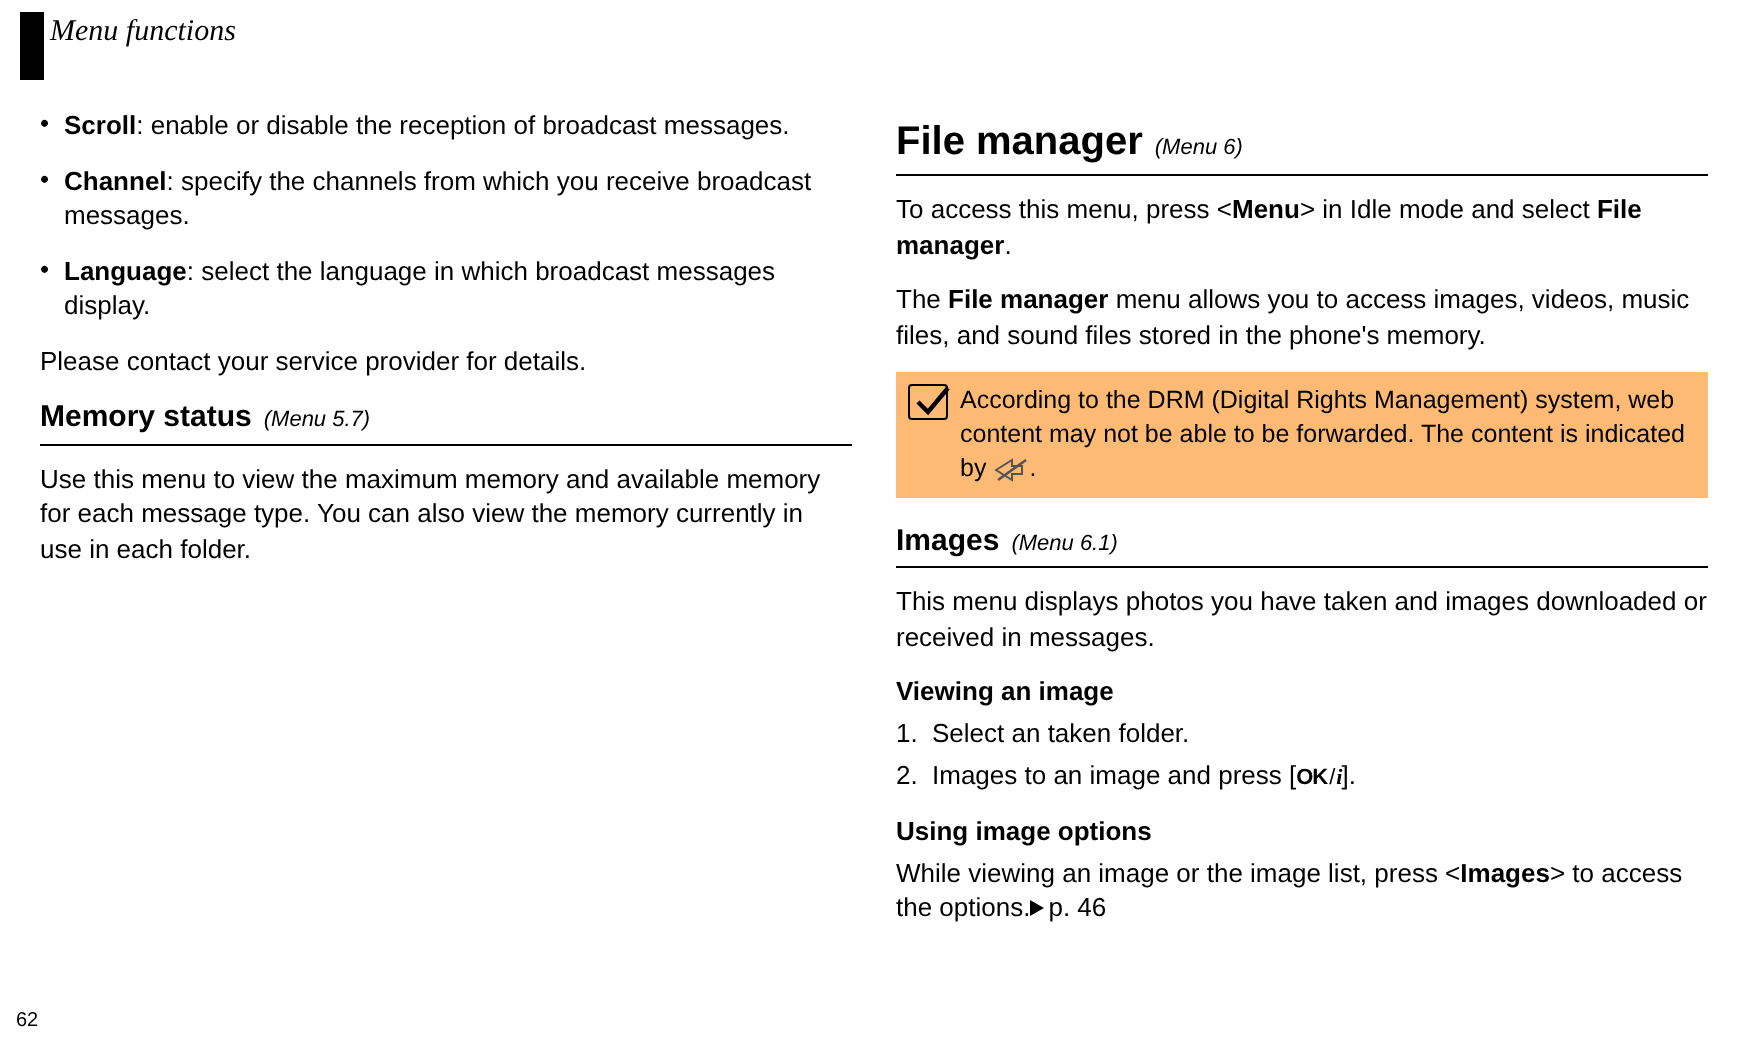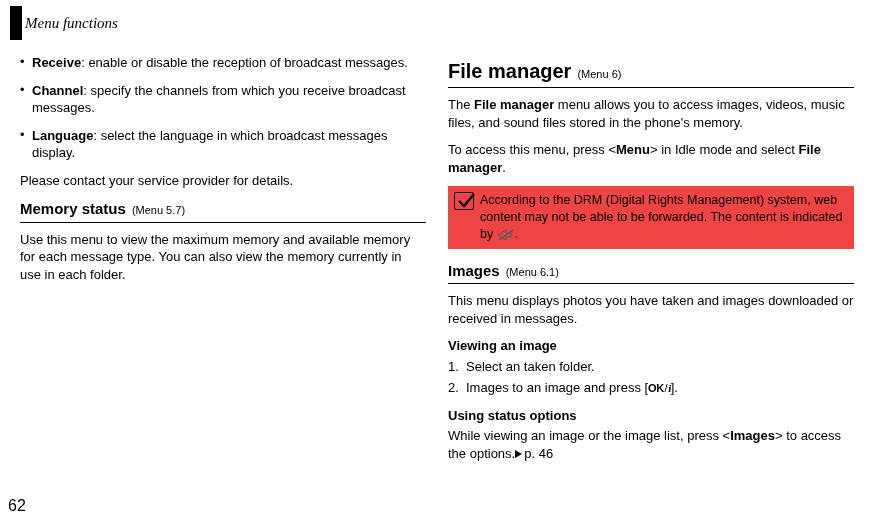--- a/index.html
+++ b/index.html
@@ -10,28 +10,28 @@
     font-family: Verdana, Geneva, sans-serif;
     font-size: 13px;
     color: #000;
     position: relative;
     line-height: 1.35;
   }
   .page-number {
     position: absolute;
     bottom: 8px;
     left: 8px;
-    font-size: 16px;
+    font-size: 10px;
   }
   .header {
     position: absolute;
     top: 6px;
     left: 10px;
     display: flex;
-    align-items: center;
+    align-items: flex-start;
   }
   .header-bar {
     width: 12px;
     height: 34px;
     background: #000;
     margin-right: 3px;
   }
   .header-title {
     font-style: italic;
     font-family: Georgia, 'Times New Roman', serif;
@@ -63,23 +63,23 @@
   .para { margin-bottom: 10px; }
   .section-head {
     display: flex;
     align-items: baseline;
     border-bottom: 1px solid #000;
     padding-bottom: 2px;
     margin-bottom: 8px;
     margin-top: 4px;
   }
   .section-head-big { font-size: 20px; font-weight: bold; margin-right: 6px; font-family: Verdana, sans-serif;}
-  .section-head-small { font-size: 11px; }
+  .section-head-small { font-size: 11px; font-style: italic; }
   .note-box {
-    background: #ef4444;
+    background: #fdba74;
     display: flex;
     padding: 6px 6px 6px 6px;
     margin-bottom: 12px;
   }
   .note-icon {
     width: 20px;
     height: 18px;
     border: 1.5px solid #000;
     border-radius: 2px;
     flex-shrink: 0;
@@ -129,21 +129,21 @@
   <div class="header-title">Menu functions</div>
 </div>
 
 <div class="cols">
 
   <div class="col">
     <ul>
       <li class="bullet-item">
         <span class="bullet-dot">•</span>
         <span class="bullet-body">
-          <span class="bold">Receive</span><span>: enable or disable the reception of broadcast messages.</span>
+          <span class="bold">Scroll</span><span>: enable or disable the reception of broadcast messages.</span>
         </span>
       </li>
       <li class="bullet-item">
         <span class="bullet-dot">•</span>
         <span class="bullet-body">
           <span class="bold">Channel</span><span>: specify the channels from which you receive broadcast messages.</span>
         </span>
       </li>
       <li class="bullet-item">
         <span class="bullet-dot">•</span>
@@ -163,25 +163,25 @@
   </div>
 
   <div class="col">
 
     <div class="section-head">
       <span class="section-head-big">File manager</span>
       <span class="section-head-small">(Menu 6)</span>
     </div>
 
     <p class="para">
+      <span>To access this menu, press &lt;</span><span class="bold">Menu</span><span>&gt; in Idle mode and select </span><span class="bold">File manager</span><span>.</span>
+    </p>
+
+    <p class="para">
       <span>The </span><span class="bold">File manager</span><span> menu allows you to access images, videos, music files, and sound files stored in the phone's memory.</span>
-    </p>
-
-    <p class="para">
-      <span>To access this menu, press &lt;</span><span class="bold">Menu</span><span>&gt; in Idle mode and select </span><span class="bold">File manager</span><span>.</span>
     </p>
 
     <div class="note-box">
       <div class="note-icon">
         <svg width="20" height="20" viewBox="0 0 20 20">
             <path d="M3 10 L8 15 L18 3" stroke="#000" stroke-width="2.2" fill="none"></path>
           </svg>
       </div>
       <div class="note-text">
         <span>According to the DRM (Digital Rights Management) system, web content may not be able to be forwarded. The content is indicated by </span><span class="drm-icon"><svg width="18" height="12" viewBox="0 0 18 12">
@@ -202,21 +202,21 @@
       <span class="n">1.</span>
       <span>Select an taken folder.</span>
     </div>
     <div class="num-item" style="margin-bottom:10px;">
       <span class="n">2.</span>
       <span>
         <span>Images to an image and press [</span><span class="ok-glyph">OK<span class="ok-slash">/</span><span class="i-dot">i</span></span><span>].</span>
       </span>
     </div>
 
-    <p class="subhead">Using status options</p>
+    <p class="subhead">Using image options</p>
     <p>
       <span>While viewing an image or the image list, press &lt;</span><span class="bold">Images</span><span>&gt; to access the options.</span><span class="tri"></span><span>p. 46</span>
     </p>
 
   </div>
 </div>
 
 <div class="page-number">62</div>
 
 </body></html>

